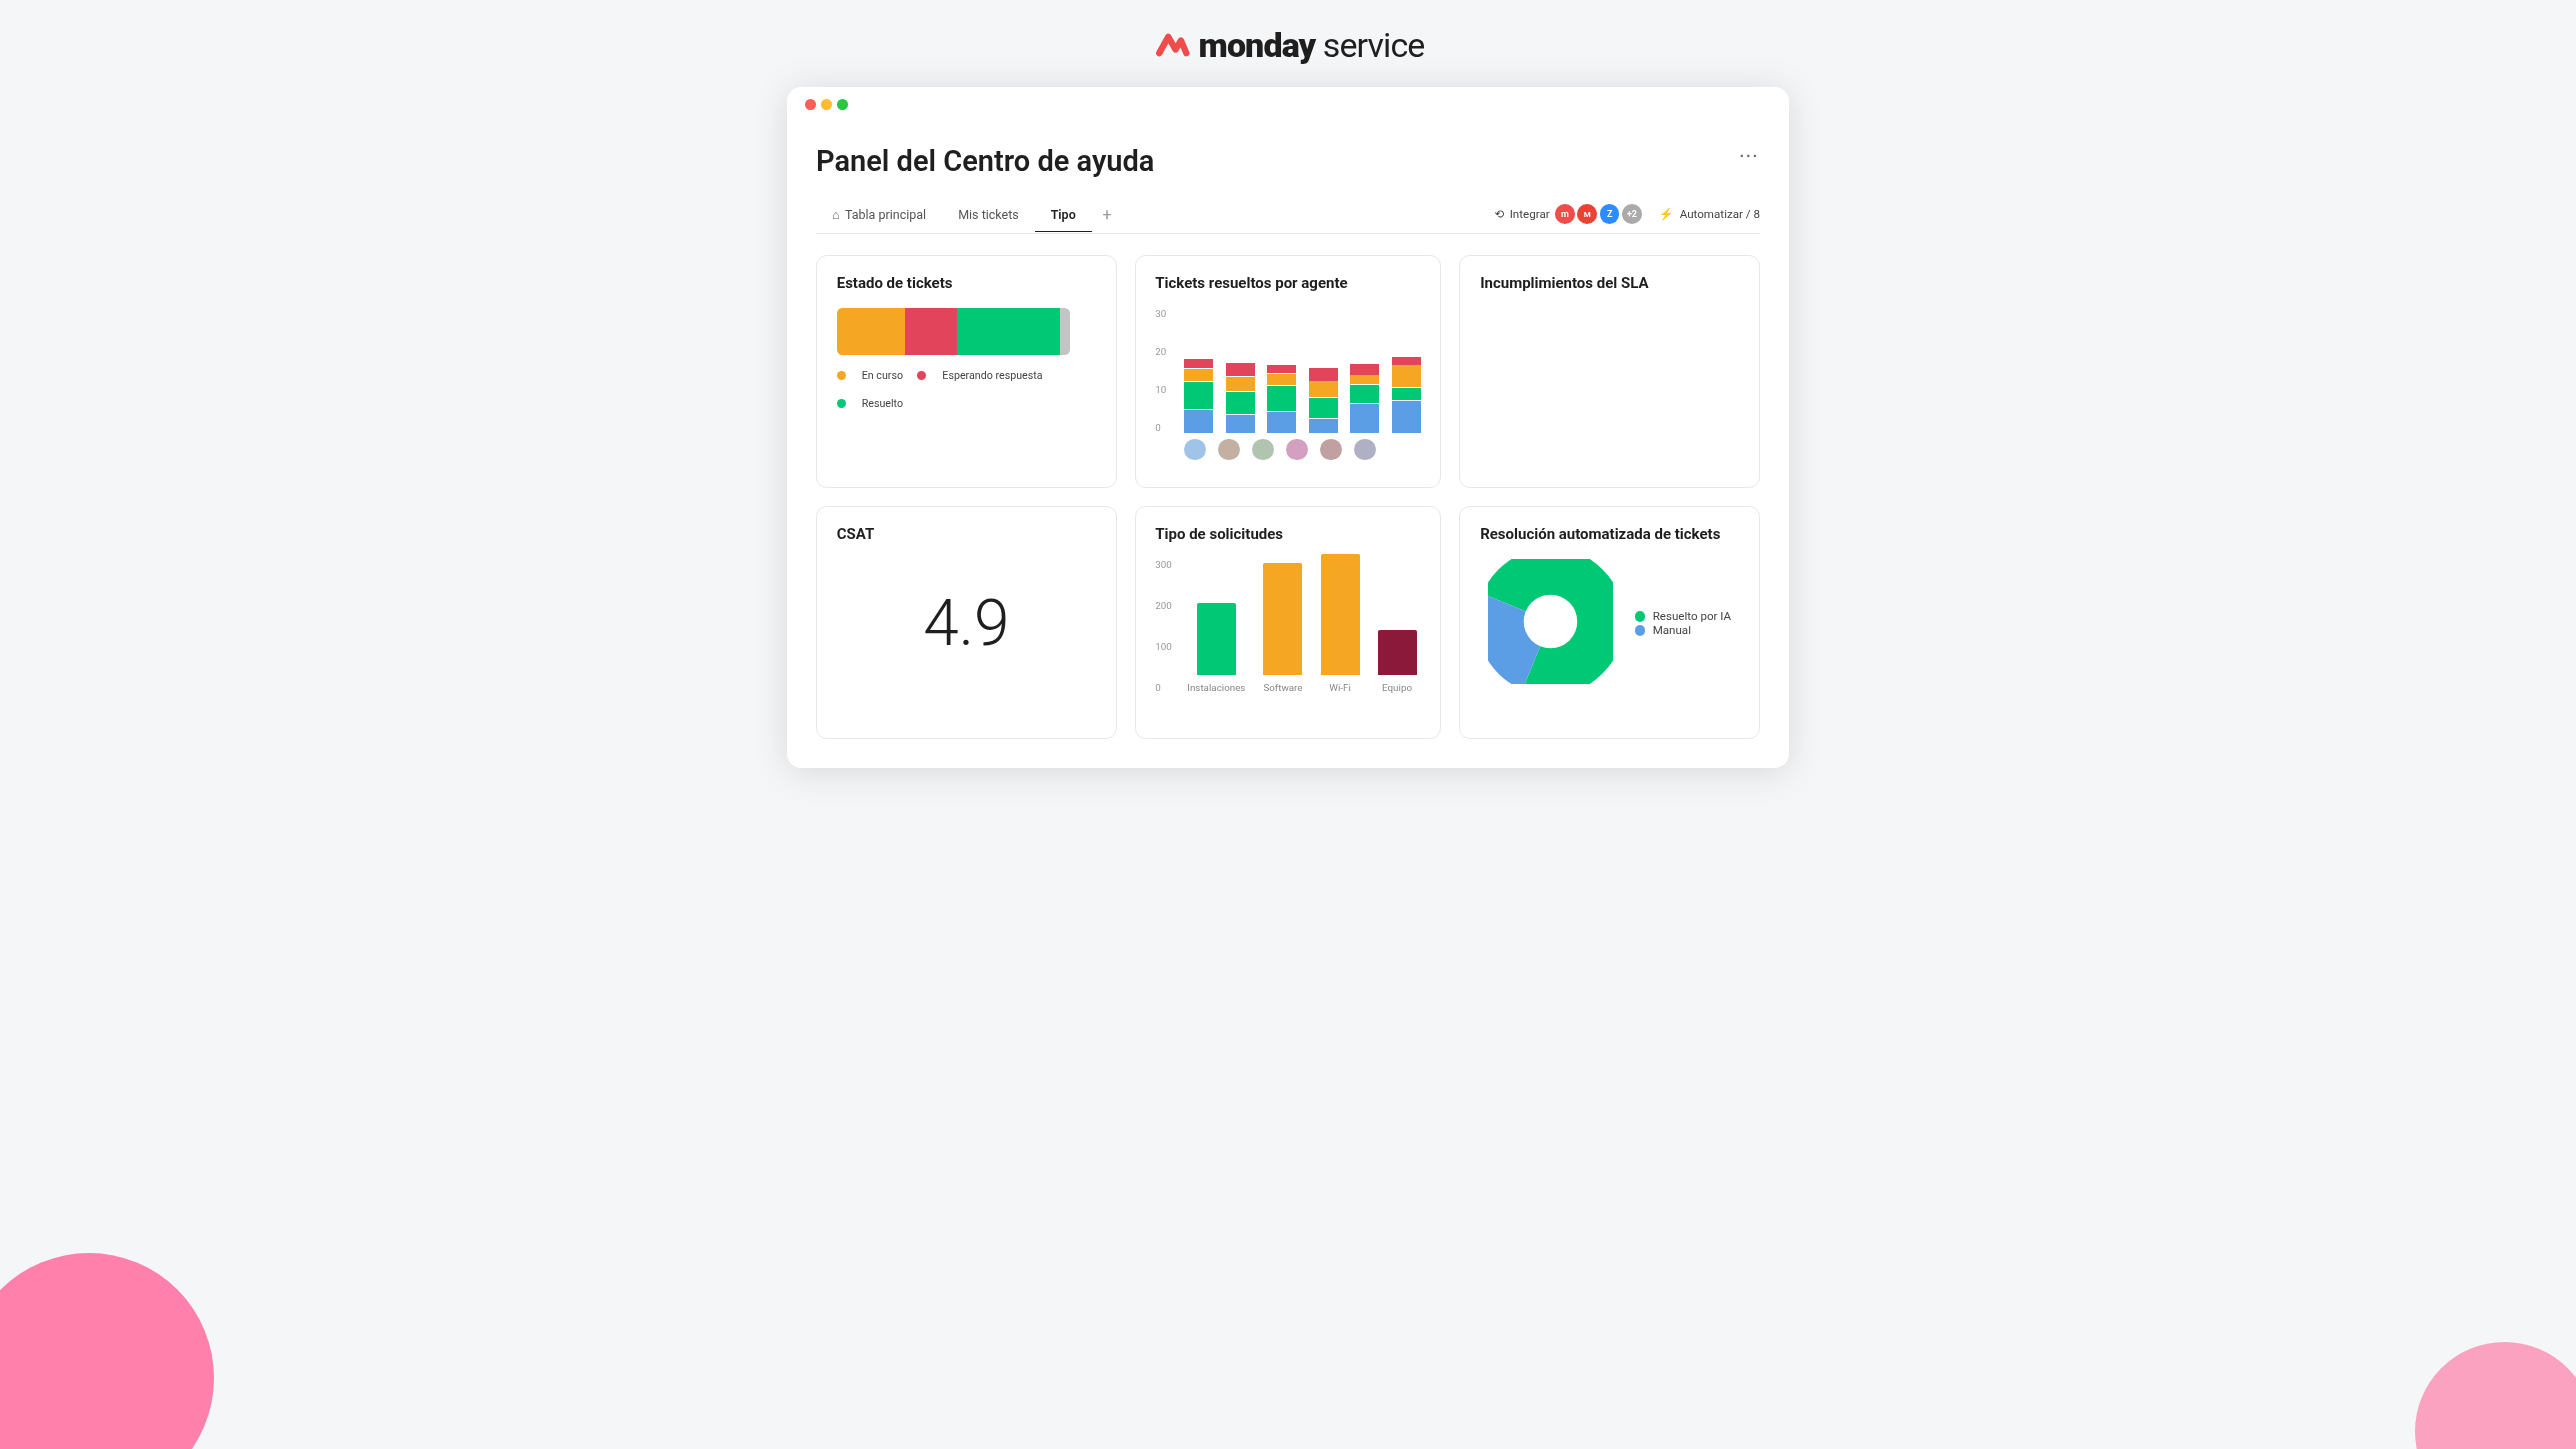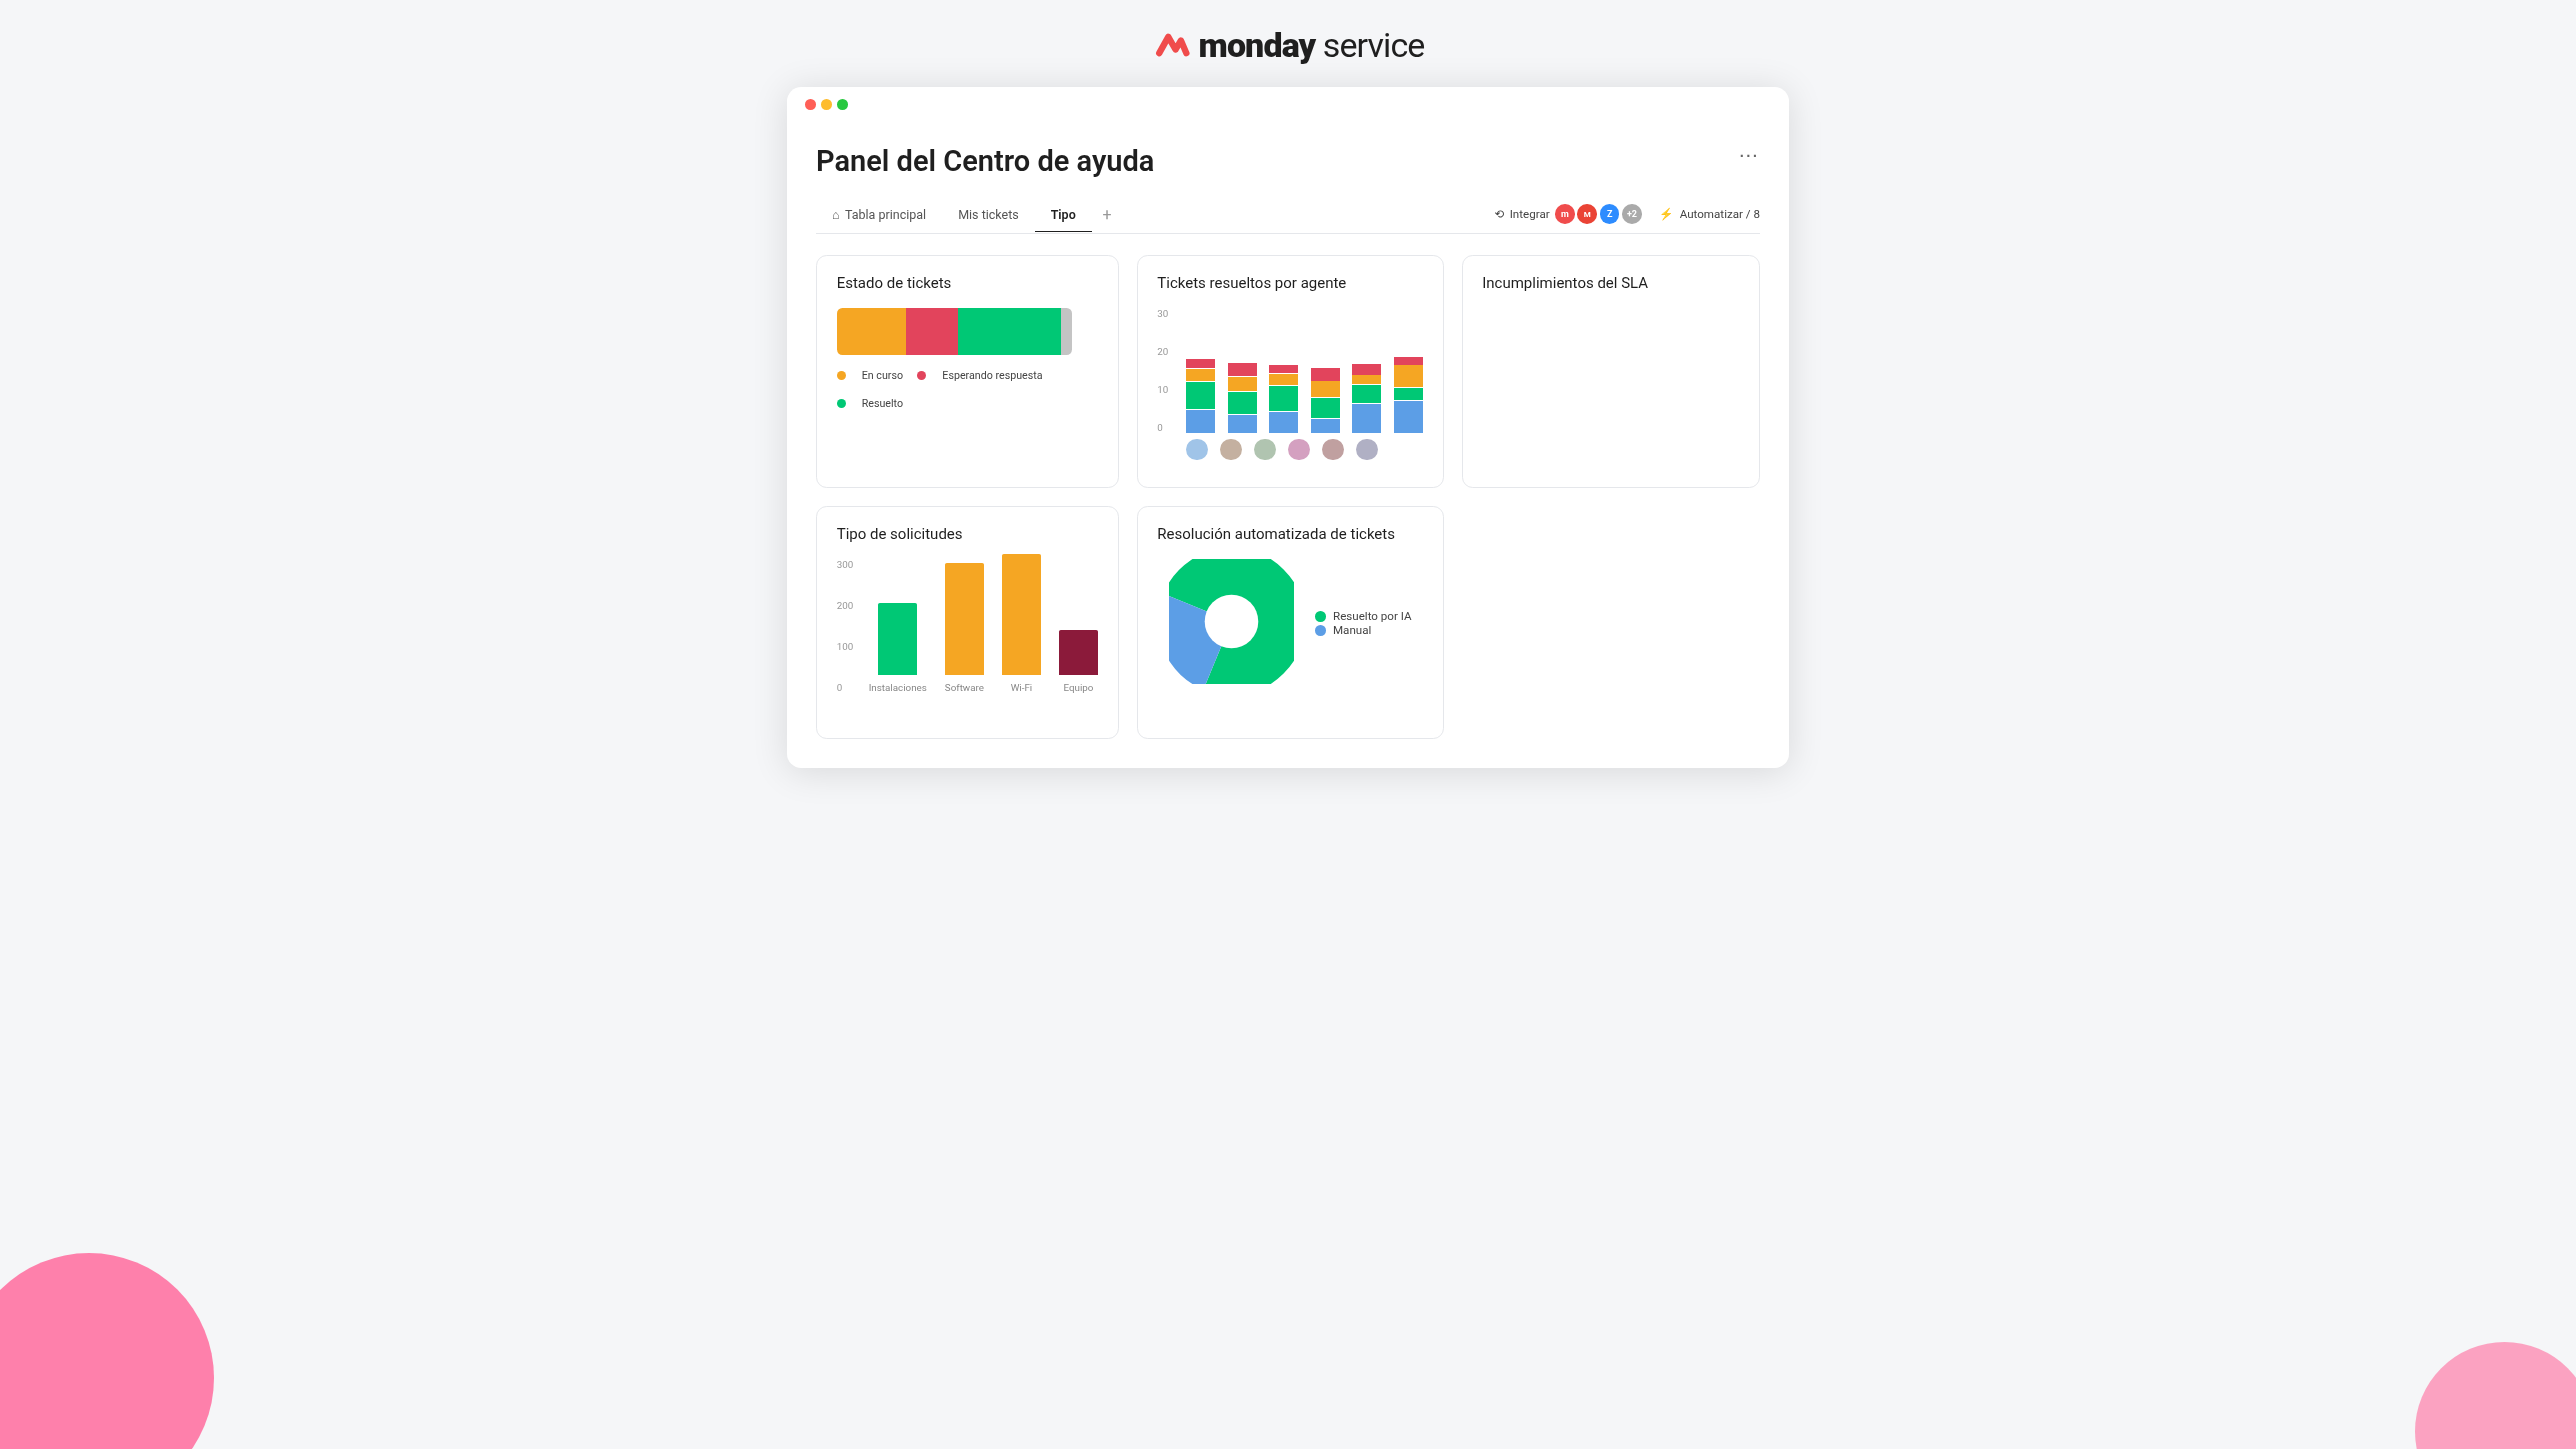--- a/index.html
+++ b/index.html
@@ -199,21 +199,21 @@
     
     .card {
       background: #fff;
       border: 0.9px solid #e5e7eb;
       border-radius: 10.7px;
       padding: 18px 19.7px 16px;
       min-height: 233px;
     }
     .card-title {
       font-size: 15px;
-      font-weight: 400;
+      font-weight: 700;
       color: #1f1f1f;
       margin-bottom: 16px;
     }
 
     
     .status-bar-container {
       margin: 16px 0 14.3px;
     }
     .status-bar {
       display: flex;
@@ -544,20 +544,24 @@
             <div class="avatar-circle" style="background:#c0a0a0;"></div>
             <div class="avatar-circle" style="background:#b0b0c4;"></div>
           </div>
         </div>
       </div>
 
       <div class="card">
         <div class="card-title">Incumplimientos del SLA</div>
       </div>
 
+      <div class="card">
+        <div class="card-title">CSAT</div>
+        <div class="csat-value">4.9</div>
+      </div>
 
       <div class="card">
         <div class="card-title">Tipo de solicitudes</div>
         <div class="tipo-chart">
           <div class="tipo-y-axis">
             <span>300</span>
             <span>200</span>
             <span>100</span>
             <span>0</span>
           </div>

